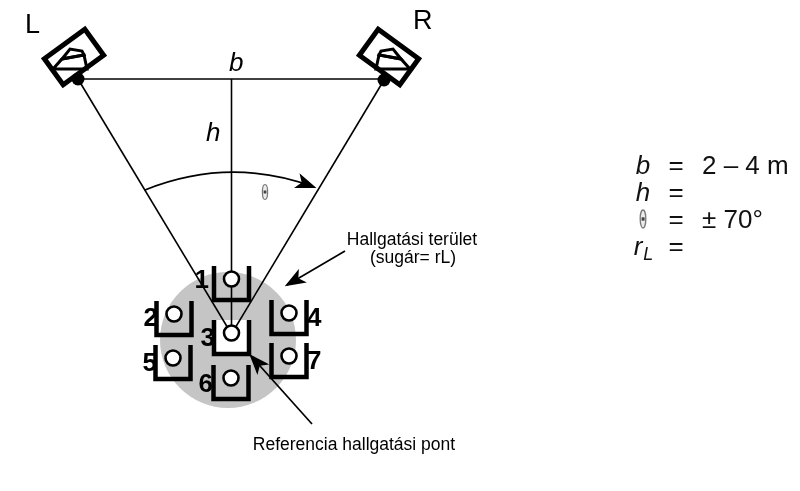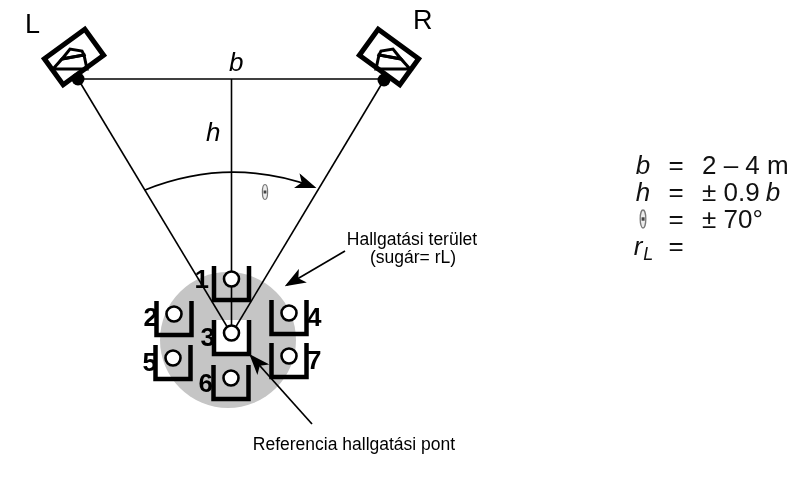--- a/index.html
+++ b/index.html
@@ -122,21 +122,20 @@
 
   <div id="legend">
     <div class="leg-row">
       <span class="leg-sym">b</span>
       <span class="leg-eq">=</span>
       <span class="leg-val">2 – 4 m</span>
     </div>
     <div class="leg-row">
       <span class="leg-sym">h</span>
       <span class="leg-eq">=</span>
-      <span class="leg-val"><span>± 0.9</span><i>b</i></span>
     </div>
     <div class="leg-row">
       <span class="leg-sym nonitalic">
         <svg class="phi-wrap" width="12" height="22" viewBox="0 0 12 22">
           <ellipse cx="6" cy="11" rx="2.8" ry="9" fill="#ececec" stroke="#777" stroke-width="1.3"></ellipse>
           <rect x="4.6" y="9.3" width="3" height="3.4" fill="#444"></rect>
         </svg>
       </span>
       <span class="leg-eq">=</span>
       <span class="leg-val">± 70°</span>

